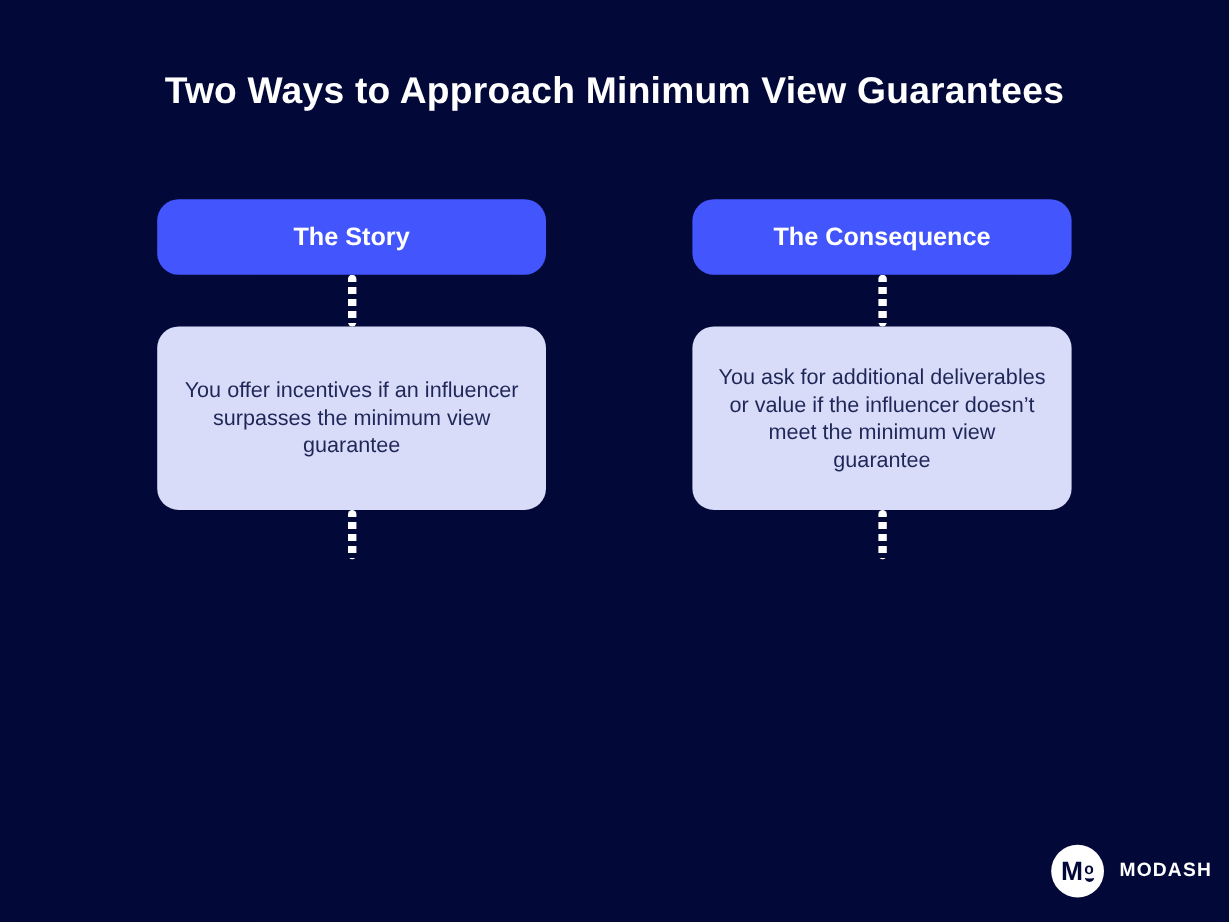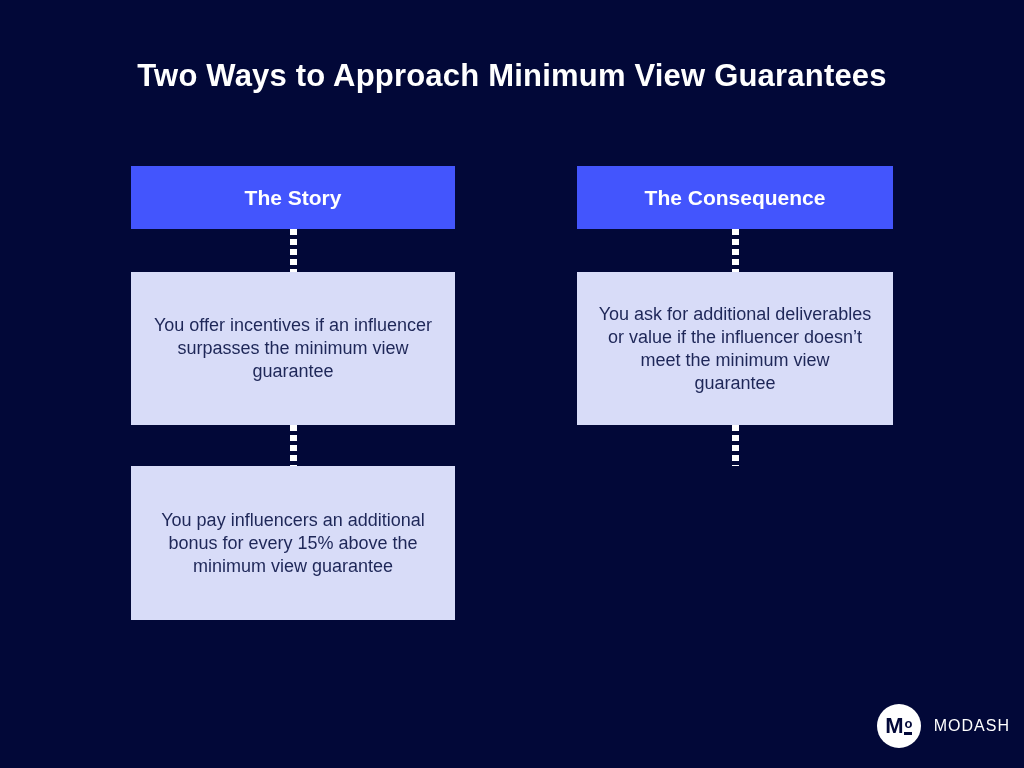--- a/index.html
+++ b/index.html
@@ -2,21 +2,21 @@
 <html style="--bg: #020838; --blue: #4355FD; --lavender: #D8DCF8; --box-text: #1E2758; --white: #FFFFFF;"><head>
 <meta charset="utf-8">
 <style>
   :root {
     --bg: #020838;
     --blue: #4355FD;
     --lavender: #D8DCF8;
     --box-text: #1E2758;
     --white: #FFFFFF;
   }
-  * { margin: 0; padding: 0; box-sizing: border-box; }
+  * { margin: 0; padding: 0; box-sizing: border-box; border-radius: 18px; }
   html, body { width: 1024px; height: 768px; }
   body {
     background: var(--bg);
     font-family: "Liberation Sans", sans-serif;
     overflow: hidden;
   }
   .canvas {
     position: relative;
     width: 1024px;
     height: 768px;
@@ -116,41 +116,38 @@
     font-size: 13px;
     line-height: 1;
     padding-bottom: 2px;
     border-bottom: 3px solid currentColor;
     margin-top: 2px;
     margin-left: 1px;
   }
   .wordmark {
     color: var(--white);
     font-size: 16px;
-    font-weight: normal;
+    font-weight: bold;
     letter-spacing: 1px;
   }
 </style>
 </head>
 <body>
 
 <div class="canvas">
 
   <h1 class="title">Two Ways to Approach Minimum View Guarantees</h1>
 
   <div class="column col-left">
     <div class="col-header">The Story</div>
     <div class="connector connector-1"></div>
     <div class="info-box box-1">You offer incentives if an influencer
 surpasses the minimum view
 guarantee</div>
     <div class="connector connector-2"></div>
-    <div class="info-box box-2">You pay influencers an additional
-bonus for every 15% above the
-minimum view guarantee</div>
   </div>
 
   <div class="column col-right">
     <div class="col-header">The Consequence</div>
     <div class="connector connector-1"></div>
     <div class="info-box box-1">You ask for additional deliverables
 or value if the influencer doesn’t
 meet the minimum view
 guarantee</div>
     <div class="connector connector-2"></div>

